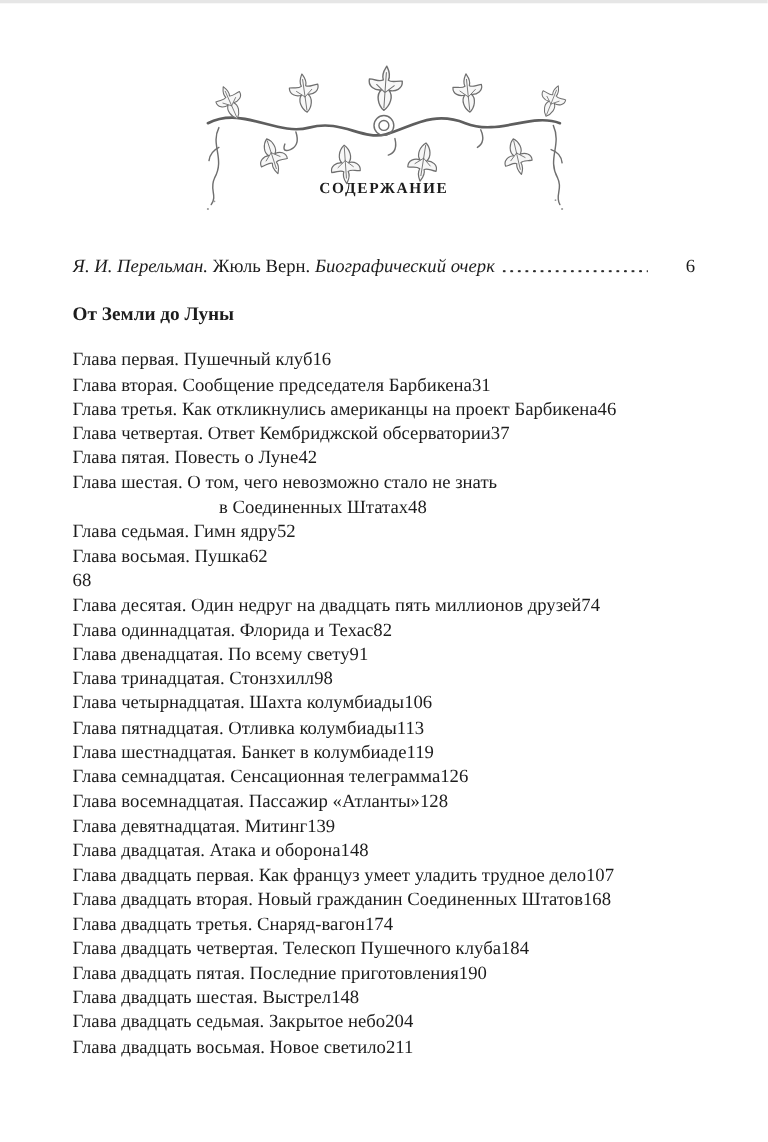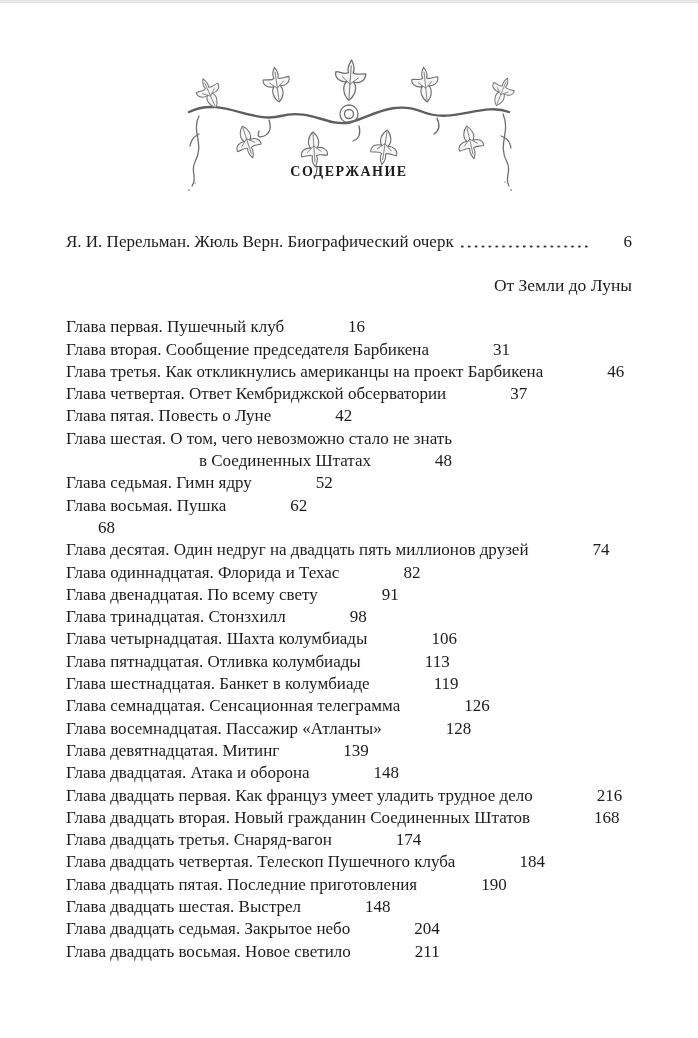--- a/index.html
+++ b/index.html
@@ -74,37 +74,37 @@
     background-position: left bottom;
   }
   .row .pg {
     flex: 0 0 auto;
     min-width: 32px;
     text-align: right;
     white-space: nowrap;
   }
   
   .intro { margin-top: 48px; }
-  .intro .it { }
+  .intro .it { font-style: italic; }
   .intro .pg { min-width: 40px; }
   
   .section-title {
     margin: 21px 0 0 0;
-    text-align: right;
+    text-align: left;
     font-size: 17.5px;
-    font-weight: normal;
+    font-weight: bold;
     line-height: 22px;
   }
   
   .toc {
     list-style: none;
     margin: 20px 0 0 0;
     padding: 0;
   }
-  .toc li { display: flex; align-items: center; font-size: 17px; line-height: 22.3px; gap: 32px; }
+  .toc li { display: flex; align-items: center; font-size: 17px; line-height: 22.3px; }
   .toc li.cont .txt { padding-left: 133px; }
 </style>
 </head>
 <body>
 
 <div class="page-edge"></div>
 
 <div class="page">
 
   <div class="ornament">
@@ -256,21 +256,21 @@
         <span class="pg">139</span>
       </li>
       <li>
         <span class="txt"><span class="chapter">Глава двадцатая.</span> <span class="title">Атака и оборона</span></span>
         <span class="dots"></span>
         <span class="pg">148</span>
       </li>
       <li>
         <span class="txt"><span class="chapter">Глава двадцать первая.</span> <span class="title">Как француз умеет уладить трудное дело</span></span>
         <span class="dots"></span>
-        <span class="pg">216</span>
+        <span class="pg">107</span>
       </li>
       <li>
         <span class="txt"><span class="chapter">Глава двадцать вторая.</span> <span class="title">Новый гражданин Соединенных Штатов</span></span>
         <span class="dots"></span>
         <span class="pg">168</span>
       </li>
       <li>
         <span class="txt"><span class="chapter">Глава двадцать третья.</span> <span class="title">Снаряд-вагон</span></span>
         <span class="dots"></span>
         <span class="pg">174</span>

